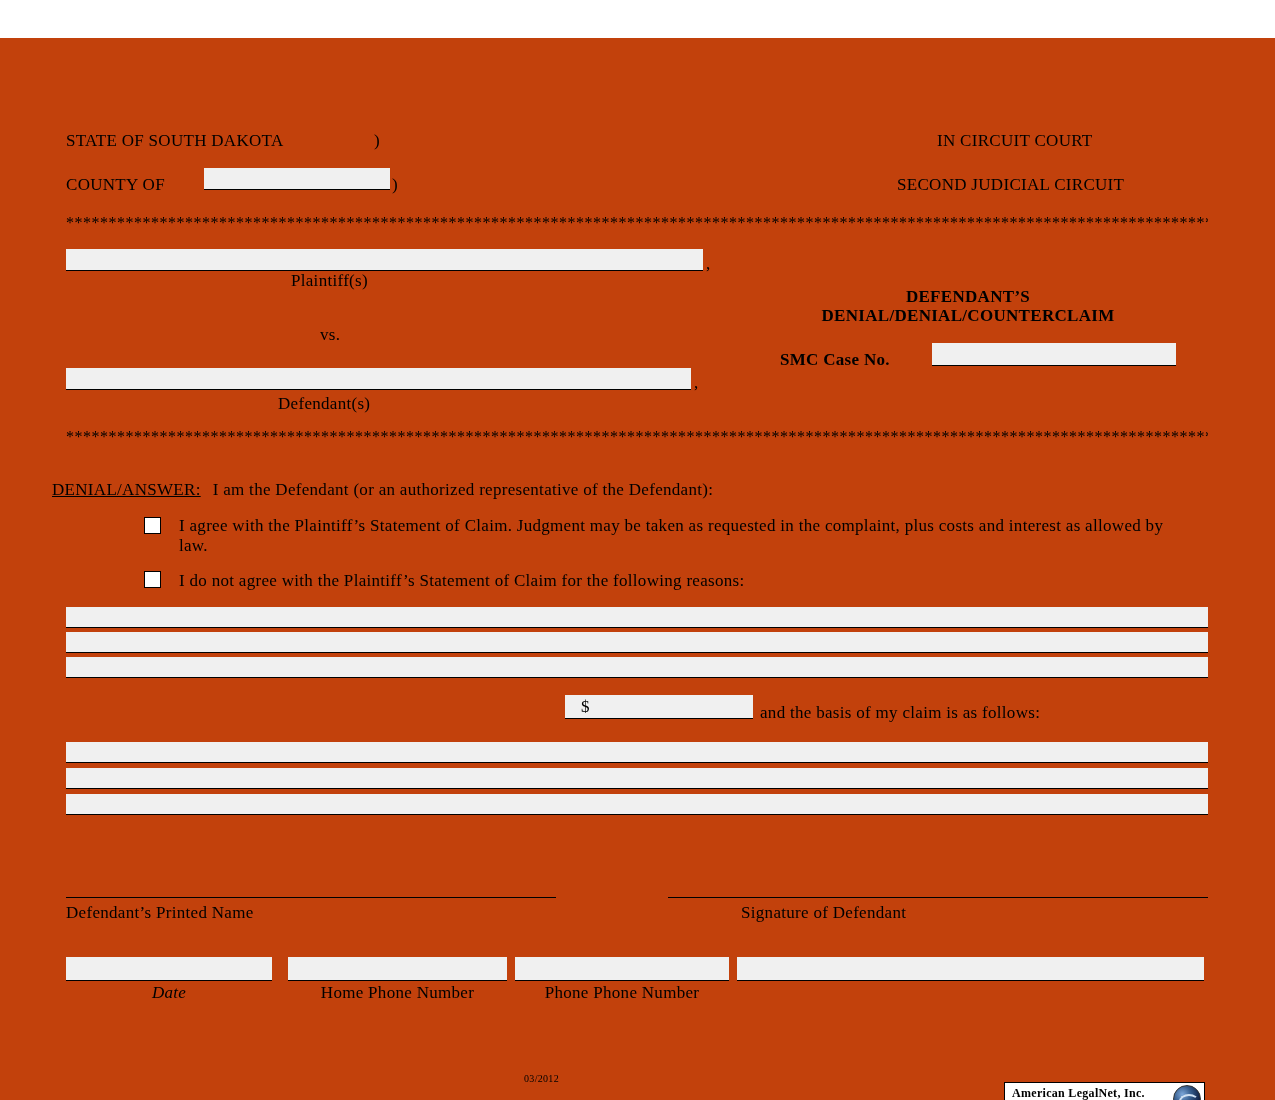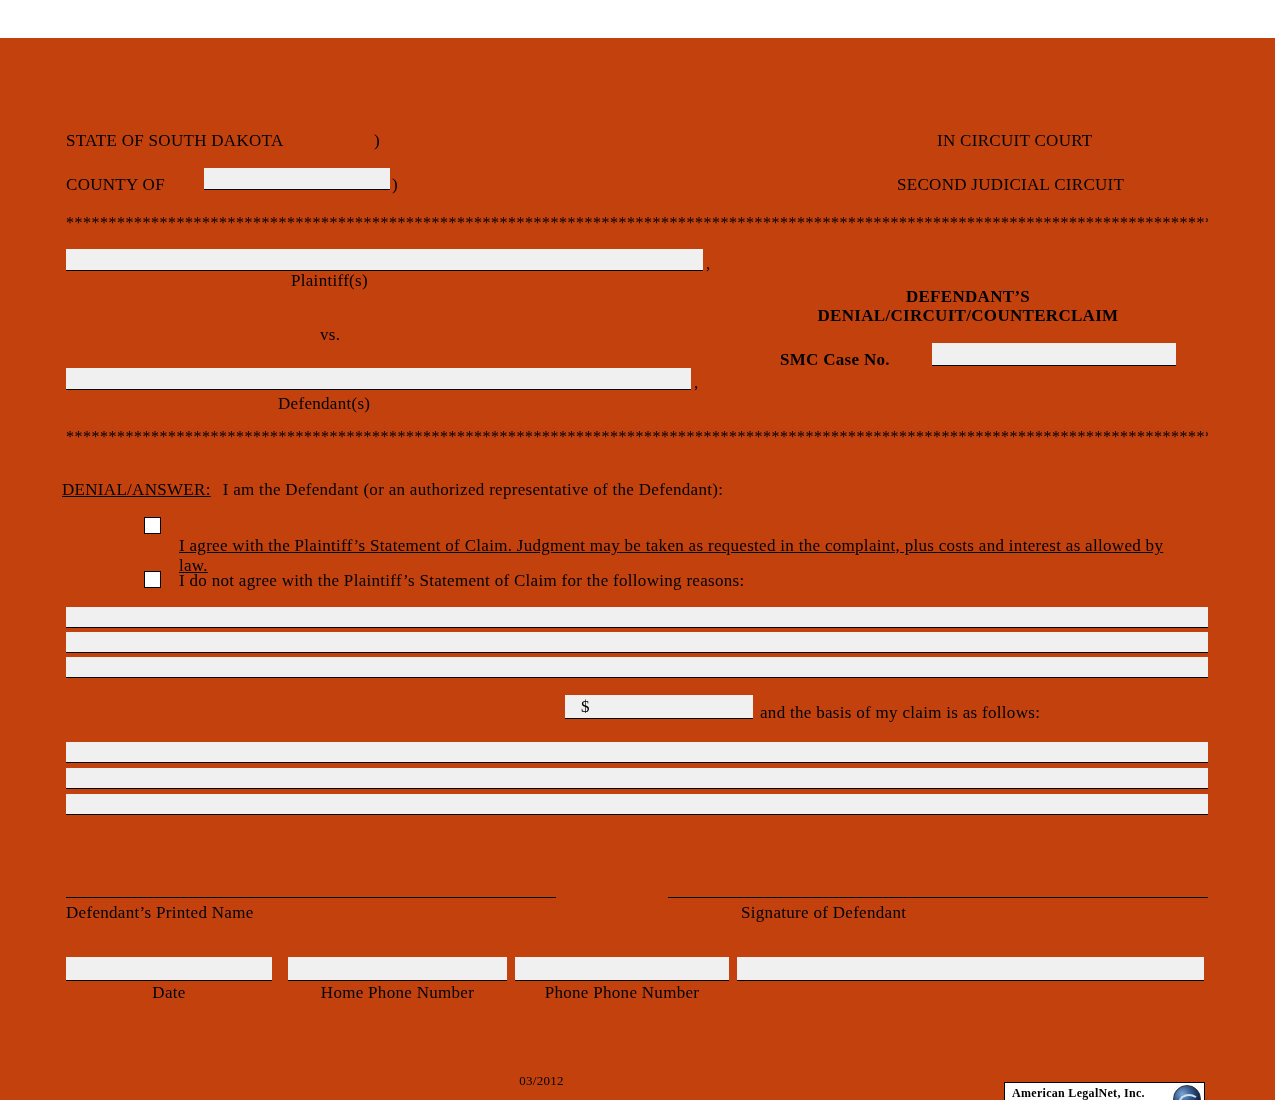--- a/index.html
+++ b/index.html
@@ -114,40 +114,40 @@
   <div class="abs" style="left:897px; top:137px;">SECOND JUDICIAL CIRCUIT</div>
 
   <div class="stars" style="top:176px;">****************************************************************************************************************************************************************</div>
 
   <div class="field" style="left:66px; top:211px; width:637px; height:22px;"></div>
   <div class="abs" style="left:706px; top:216px;">,</div>
   <div class="abs" style="left:291px; top:233px;">Plaintiff(s)</div>
 
   <div class="title-block">
     <div>DEFENDANT’S</div>
-    <div>DENIAL/CIRCUIT/COUNTERCLAIM</div>
+    <div>DENIAL/DENIAL/COUNTERCLAIM</div>
   </div>
 
   <div class="abs" style="left:320px; top:287px;">vs.</div>
 
   <div class="abs bold" style="left:780px; top:312px;">SMC Case No.</div>
   <div class="field" style="left:932px; top:305px; width:244px; height:23px;"></div>
 
   <div class="field" style="left:66px; top:330px; width:625px; height:22px;"></div>
   <div class="abs" style="left:694px; top:335px;">,</div>
   <div class="abs" style="left:278px; top:356px;text-align:right;">Defendant(s)</div>
 
   <div class="stars" style="top:390px;">****************************************************************************************************************************************************************</div>
 
-  <div class="abs" style="left:62px; top:442px;">
+  <div class="abs" style="left:52px; top:442px;">
     <span class="ul">DENIAL/ANSWER:</span><span style="margin-left:12px;">I am the Defendant (or an authorized representative of the Defendant):</span>
   </div>
 
   <div class="checkbox" style="left:144px; top:479px;"></div>
-  <div class="wrap" style="left:179px; top:498px; width:1000px; line-height:20px;text-decoration:underline;">I agree with the Plaintiff’s Statement of Claim.  Judgment may be taken as requested in the complaint, plus costs and interest as allowed by law.</div>
+  <div class="wrap" style="left:179px; top:478px; width:1000px; line-height:20px;">I agree with the Plaintiff’s Statement of Claim.  Judgment may be taken as requested in the complaint, plus costs and interest as allowed by law.</div>
 
   <div class="checkbox" style="left:144px; top:533px;"></div>
   <div class="wrap" style="left:179px; top:533px; width:1000px; line-height:20px;">I do not agree with the Plaintiff’s Statement of Claim for the following reasons:</div>
 
   <div class="writeline" style="top:569px;"></div>
   <div class="writeline" style="top:594px;"></div>
   <div class="writeline" style="top:619px;"></div>
 
   <div class="field" style="left:565px; top:657px; width:188px; height:24px;">
     <span class="dollar">$</span>
@@ -161,25 +161,25 @@
   <div class="ruleline" style="left:66px; top:859px; width:490px;"></div>
   <div class="ruleline" style="left:668px; top:859px; width:540px;"></div>
   <div class="abs" style="left:66px; top:865px;">Defendant’s Printed Name</div>
   <div class="abs" style="left:741px; top:865px;">Signature of Defendant</div>
 
   <div class="field" style="left:66px; top:919px; width:206px; height:24px;"></div>
   <div class="field" style="left:288px; top:919px; width:219px; height:24px;"></div>
   <div class="field" style="left:515px; top:919px; width:214px; height:24px;"></div>
   <div class="field" style="left:737px; top:919px; width:467px; height:24px;"></div>
 
-  <div class="center-label" style="left:66px; top:945px; width:206px;">Date</div>
+  <div class="center-label" style="left:66px; top:945px; width:206px;font-style:italic;">Date</div>
   <div class="center-label" style="left:288px; top:945px; width:219px;">Home Phone Number</div>
   <div class="center-label" style="left:515px; top:945px; width:214px;">Phone Phone Number</div>
 
-  <div class="center-label" style="left:0; top:1035px; width:1083px; font-size:13px;">03/2012</div>
+  <div class="center-label" style="left:0; top:1035px; width:1083px; font-size:10px;">03/2012</div>
 
   <div class="vendor-box">
     <div class="vendor-text">
       <div class="vendor-name">American LegalNet, Inc.</div>
       <div class="vendor-url">www.FormsWorkFlow.com</div>
     </div>
     <div class="globe"></div>
   </div>
 
 </div>

